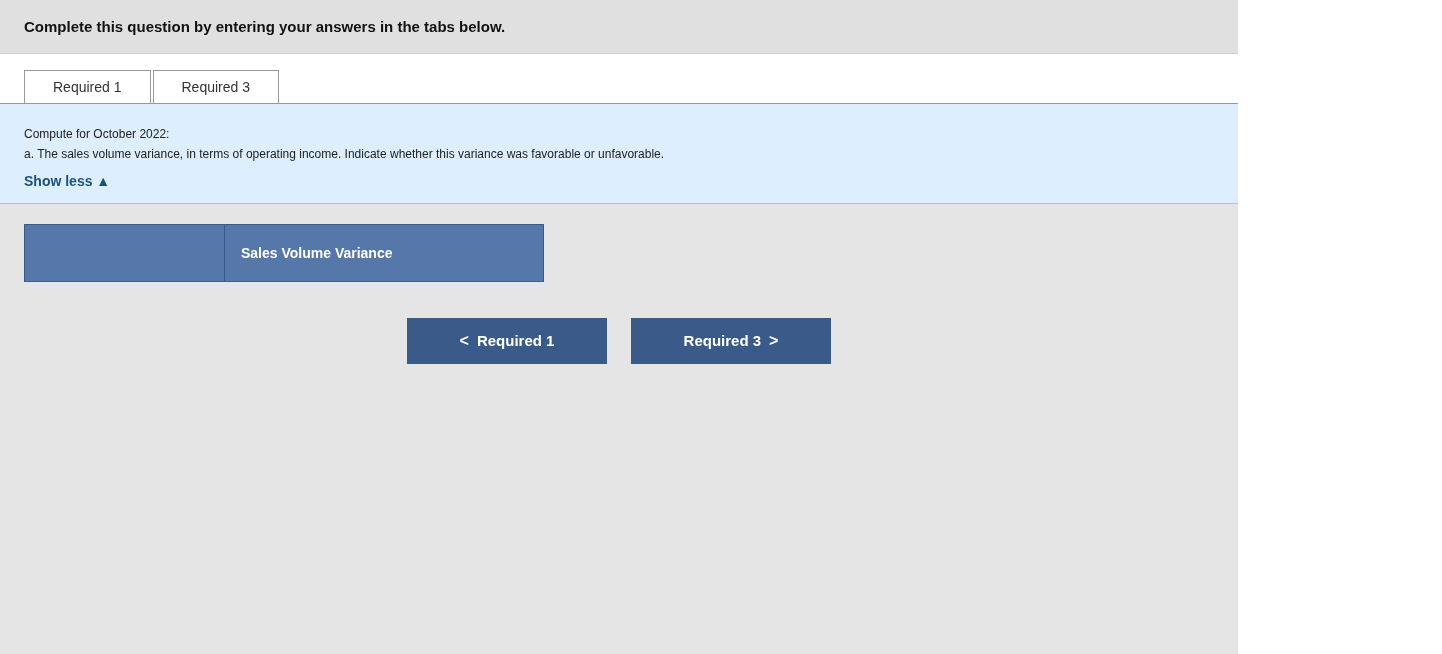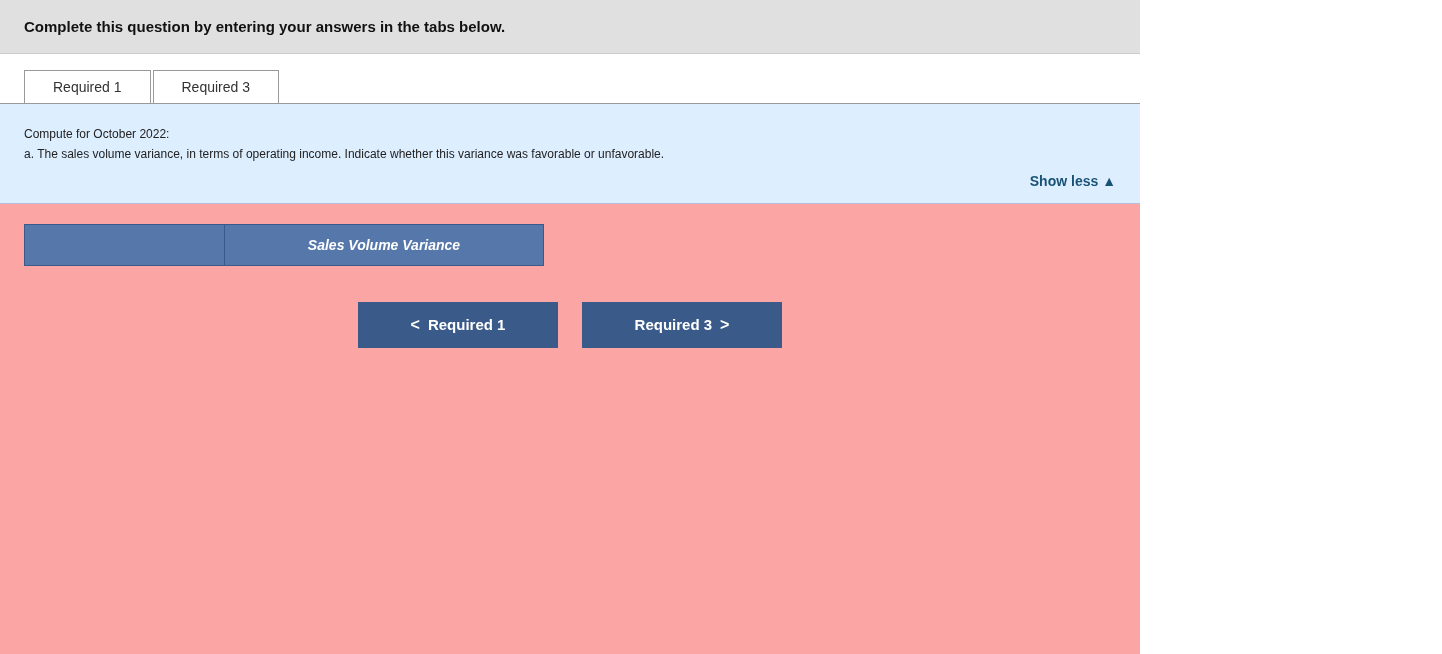--- a/index.html
+++ b/index.html
@@ -11,23 +11,23 @@
     body {
       font-family: Arial, sans-serif;
       font-size: 14px;
       background: #fff;
       color: #222;
       width: 1442px;
       min-height: 654px;
     }
 
     .page-wrapper {
-      width: 1140px;
+      width: 1238px;
       min-height: 654px;
-      background: #fca5a5;
+      background: #e5e5e5;
     }
 
     
     .header-banner {
       background: #e0e0e0;
       padding: 18px 24px;
       border-bottom: 1px solid #ccc;
     }
 
     .header-banner-text {
@@ -74,21 +74,20 @@
       border-bottom: 1px solid #bbd;
     }
 
     .description-text {
       font-size: 12px;
       color: #222;
       line-height: 1.7;
     }
 
     .show-less-link {
-      text-align: right;
       margin-top: 8px;
     }
 
     .show-less-link a {
       color: #1a5276;
       font-weight: bold;
       font-size: 14px;
       text-decoration: none;
       cursor: pointer;
     }
@@ -100,25 +99,24 @@
 
     .variance-table {
       border-collapse: collapse;
       width: 520px;
     }
 
     .variance-table th {
       background: #5577aa;
       color: #fff;
       font-weight: bold;
-      padding: 12px 16px;
-      text-align: center;
-      border: 1px solid #3a5a8a;
-      font-size: 14px;
-      font-style: italic;
+      padding: 20px 16px;
+      text-align: left;
+      border: 1px solid #3a5a8a;
+      font-size: 14px;
     }
 
     .variance-table td {
       border: 1px solid #3a5a8a;
       padding: 0;
       height: 36px;
       vertical-align: middle;
     }
 
     .variance-table td.row-label {

